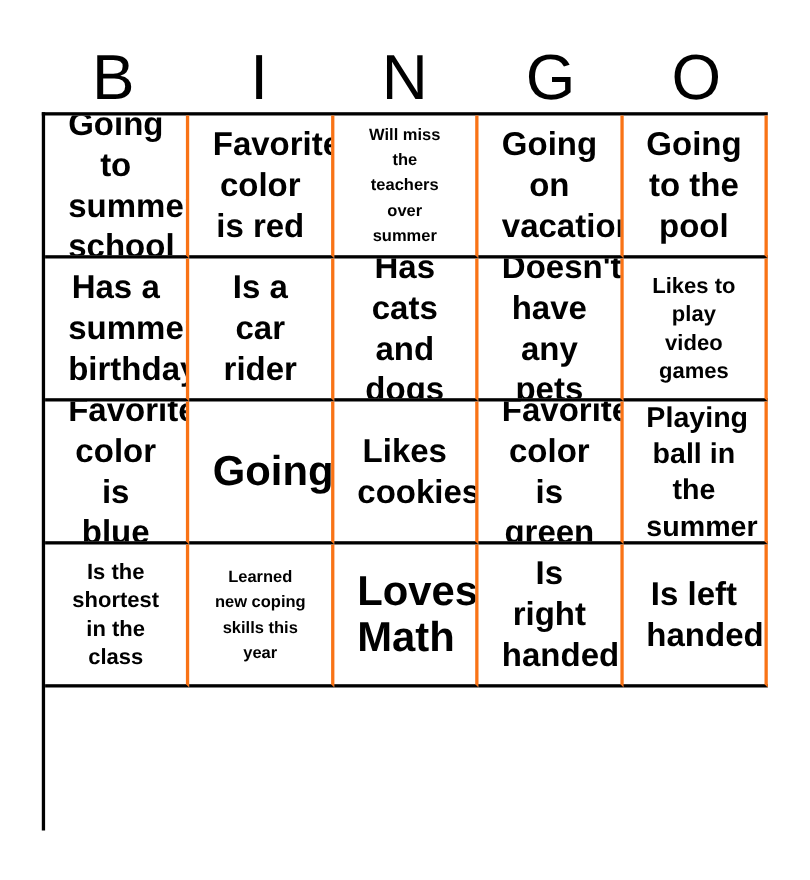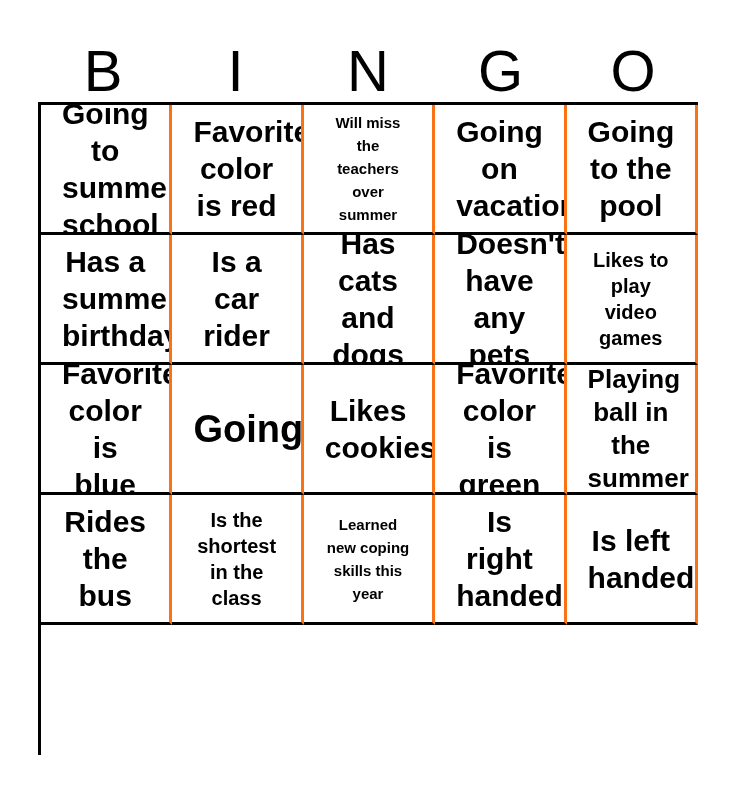--- a/index.html
+++ b/index.html
@@ -132,29 +132,29 @@
     <div class="cell fs-lg">
         <span>Likes cookies</span>
       </div>
 
     <div class="cell fs-lg">
         <span>Favorite color is green</span>
       </div>
     <div class="cell fs-md">
         <span>Playing ball in the summer</span>
       </div>
-    <div class="cell fs-lg">
-        <span>Rides the bus</span>
-      </div>
     <div class="cell fs-sm">
         <span>Is the shortest in the class</span>
       </div>
 
     <div class="cell fs-xs">
         <span>Learned new coping skills this year</span>
+      </div>
+    <div class="cell fs-xl">
+        <span>Loves Math</span>
       </div>
     <div class="cell fs-lg">
         <span>Is right handed</span>
       </div>
     <div class="cell fs-lg">
         <span>Is left handed</span>
       </div>
   </div>
 
 </div>

